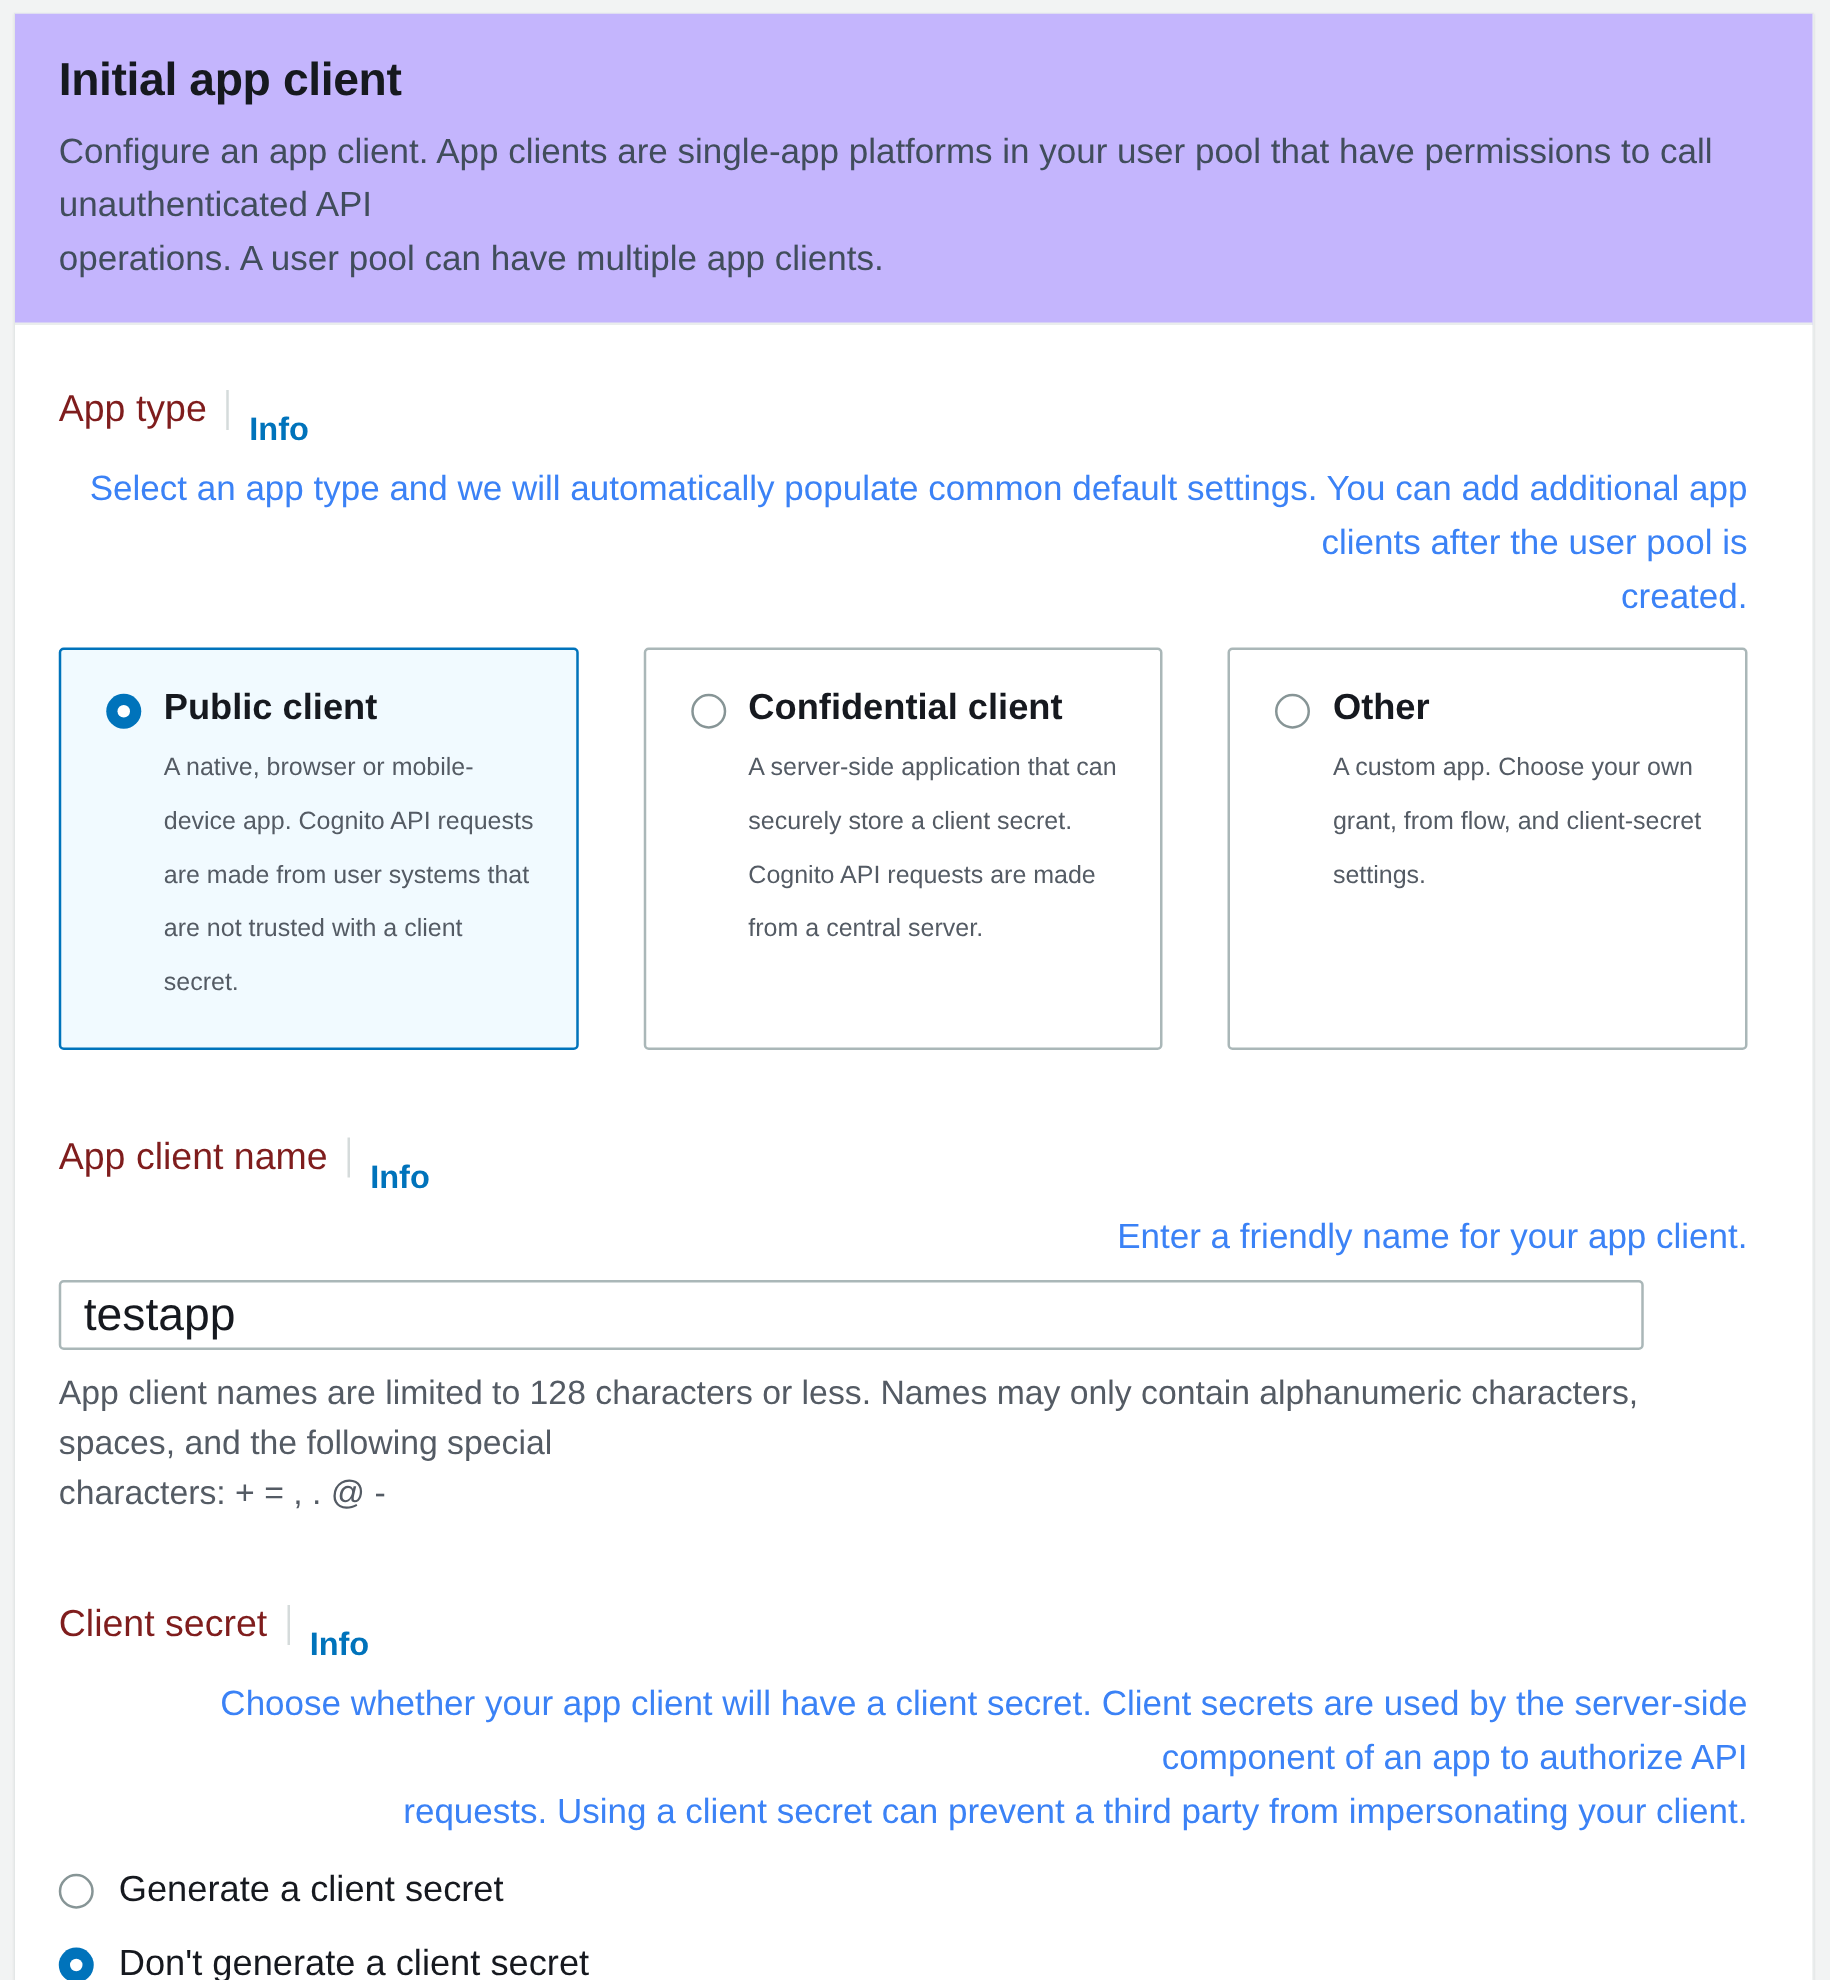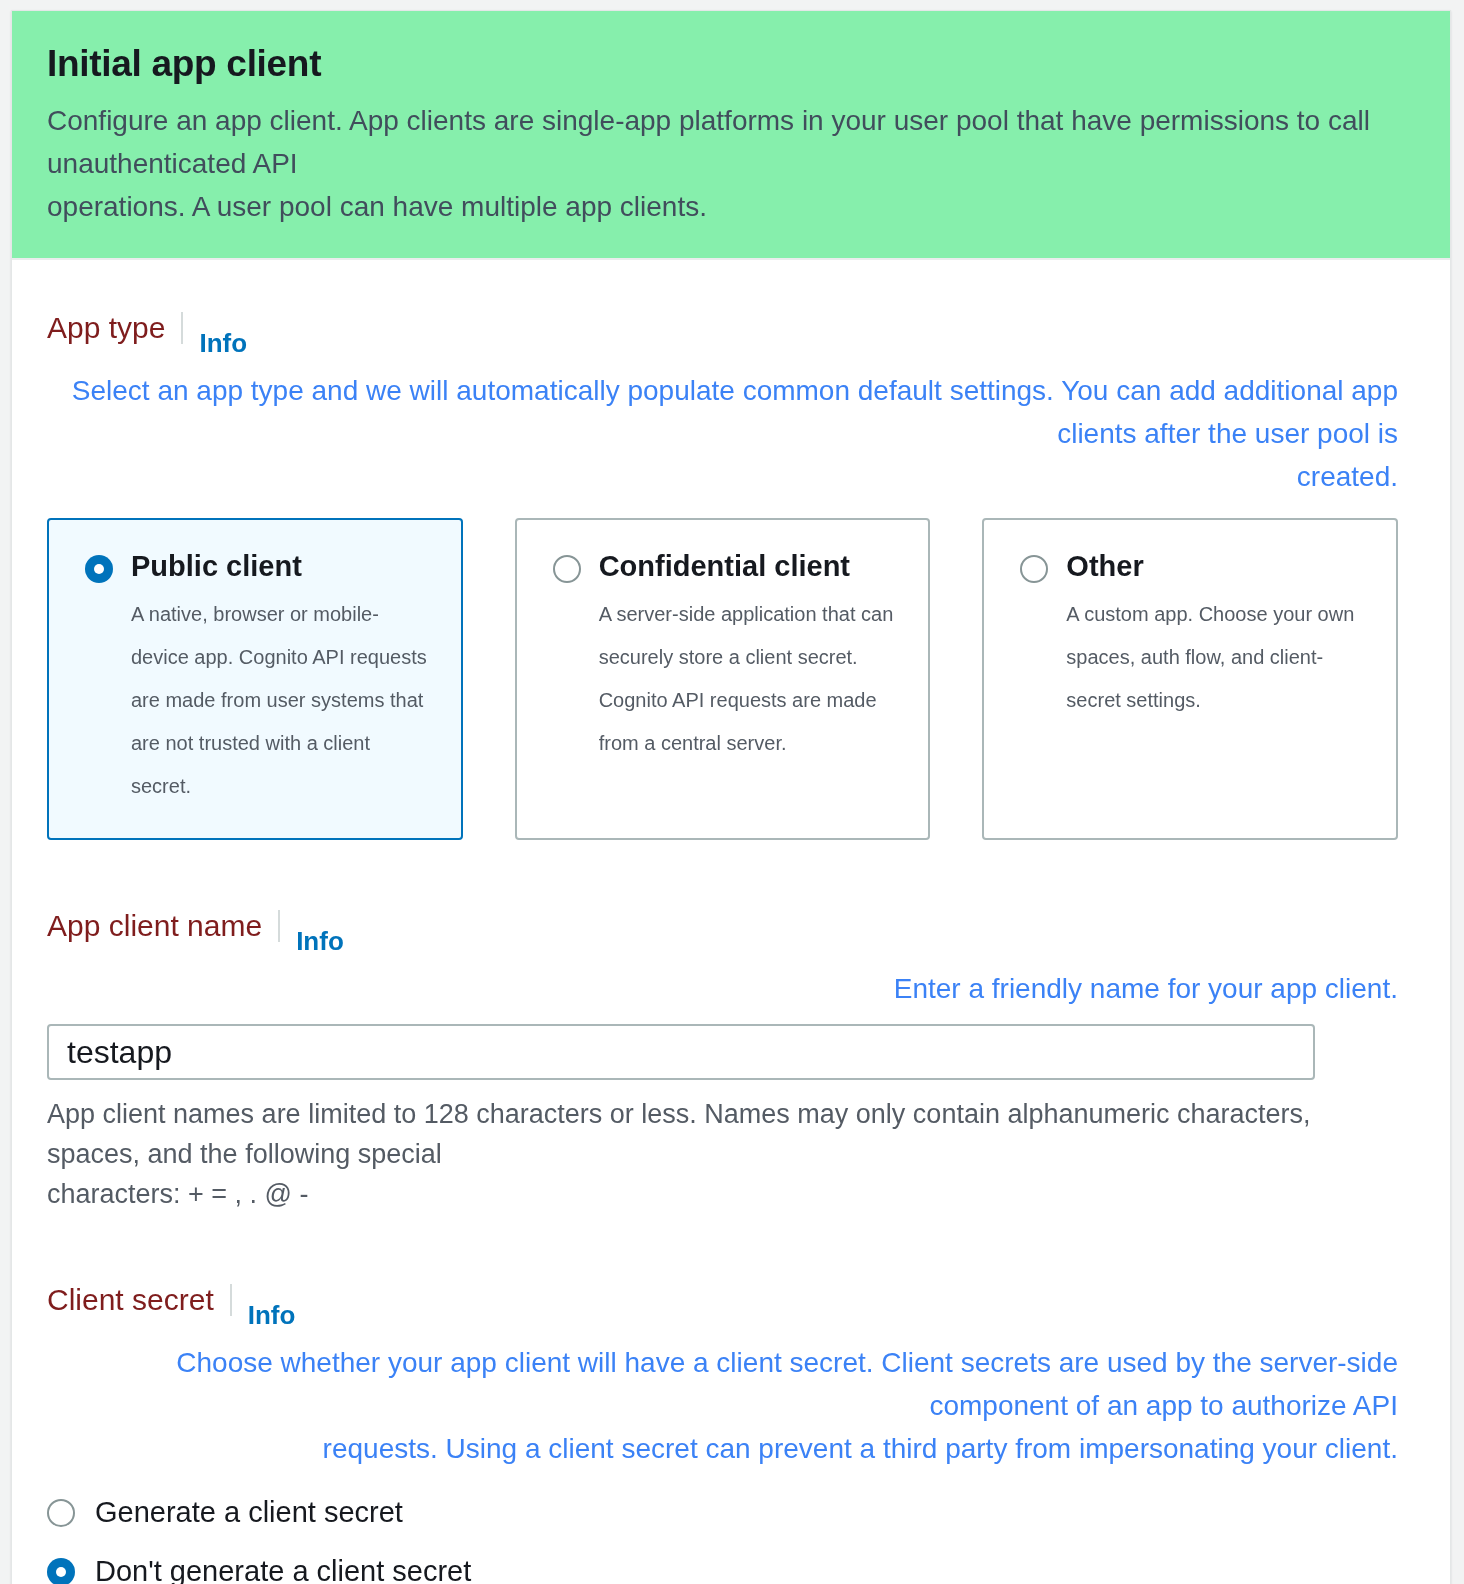--- a/index.html
+++ b/index.html
@@ -11,21 +11,21 @@
     overflow: hidden;
   }
   .card {
     margin: 10px 13px 0 11px;
     min-height: 1574px;
     background: #ffffff;
     border: 1px solid #e4e7e7;
     box-shadow: 0 1px 2px rgba(0,28,36,0.12);
   }
   .card-header {
-    background: #86efac;
+    background: #c4b5fd;
     border-bottom: 2px solid #eaeded;
     padding: 32px 40px 30px 35px;
   }
   .card-title {
     font-size: 37px; font-weight: 700; color: #16191f;
     letter-spacing: -0.3px;
     margin-bottom: 14px;
   }
   .header-desc div, .section-desc div {
     font-size: 28px; color: #414d5c; line-height: 43px;
@@ -90,21 +90,21 @@
   }
 
   
   .text-input {
     display: block;
     width: 1268px; height: 56px;
     margin-top: 14px;
     border: 2px solid #aab7b8;
     border-radius: 4px;
     font-family: "Liberation Sans", sans-serif;
-    font-size: 32px; color: #16191f;
+    font-size: 37px; color: #16191f;
     padding: 0 18px;
     background: #ffffff;
   }
   .constraint { margin-top: 14px; }
   .constraint div { font-size: 27px; color: #545b64; line-height: 40px; }
 
   
   .radio-group { margin-top: 20px; }
   .radio-row {
     display: flex; align-items: center;
@@ -162,21 +162,21 @@
           <span class="radio"></span>
           <span class="tile-text">
             <span class="tile-title">Confidential client</span>
             <div class="tile-desc">A server-side application that can securely store a client secret. Cognito API requests are made from a central server.</div>
           </span>
         </div>
         <div class="tile">
           <span class="radio"></span>
           <span class="tile-text">
             <span class="tile-title">Other</span>
-            <div class="tile-desc">A custom app. Choose your own spaces, auth flow, and client-secret settings.</div>
+            <div class="tile-desc">A custom app. Choose your own grant, from flow, and client-secret settings.</div>
           </span>
         </div>
       </div>
     </div>
 
     <div class="section">
       <div class="label-row">
         <span class="section-label">App client name</span>
         <span class="label-divider"></span>
         <a class="info-link">Info</a>

